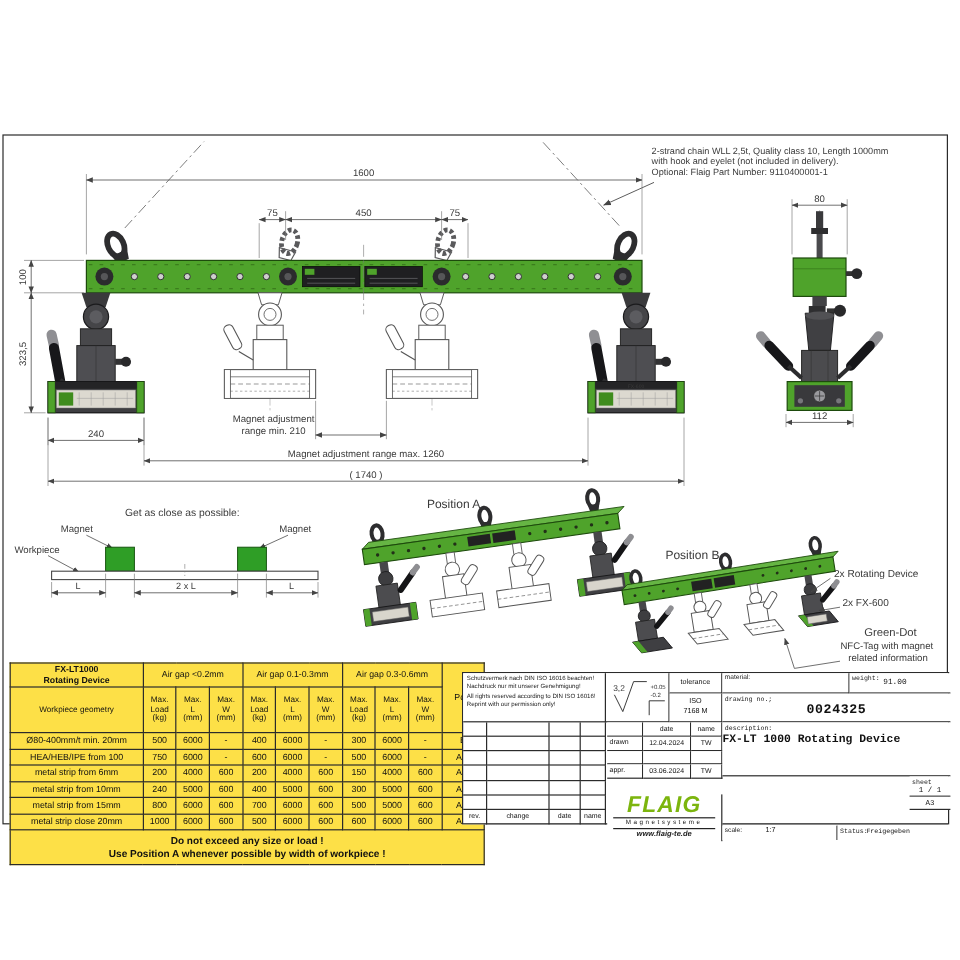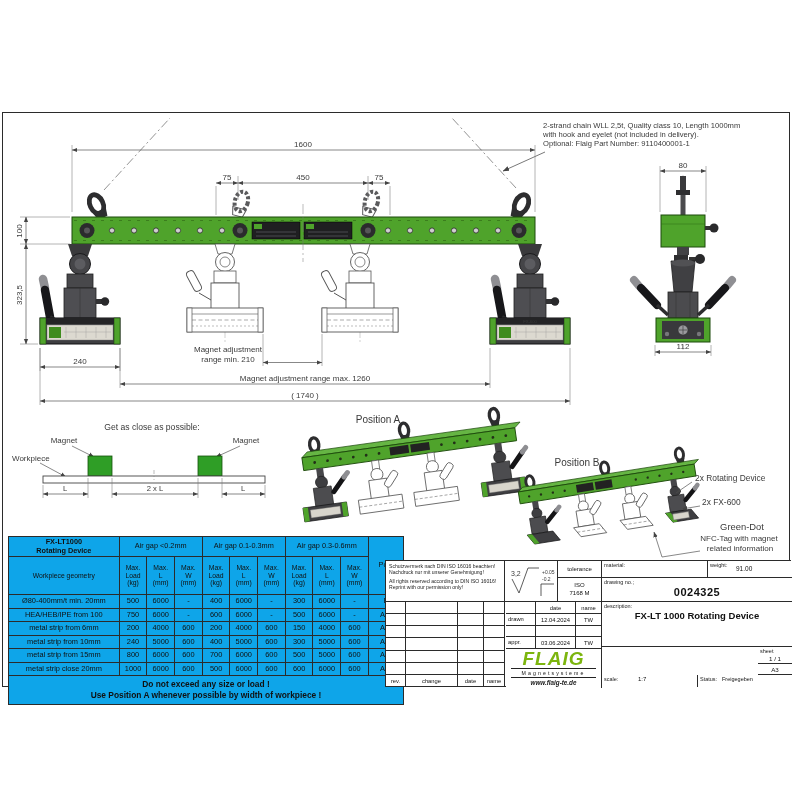--- a/index.html
+++ b/index.html
@@ -1,32 +1,32 @@
 <!DOCTYPE html>
 <html><head>
 <meta charset="utf-8">
 <style>
   html,body{margin:0;padding:0;background:#fff;width:800px;height:800px;overflow:hidden;
     font-family:"Liberation Sans",sans-serif;}
   #sheet{position:absolute;left:0;top:0;width:800px;height:800px;background:#fff;}
   #frame{position:absolute;left:2px;top:112px;width:788px;height:575px;border:1.5px solid #2b2b2b;box-sizing:border-box;background:#fff;}
   svg text{font-family:"Liberation Sans",sans-serif;fill:#3a3a3a;}
   
-  #spec{border-collapse:collapse;table-layout:fixed;width:396px;position:absolute;left:8px;top:536px;background:#0ea5e9;}
+  #spec{border-collapse:collapse;table-layout:fixed;width:396px;position:absolute;left:8px;top:552px;background:#fde047;}
   #spec td{border:1px solid #2b2b2b;text-align:center;vertical-align:middle;padding:0;font-size:7.5px;line-height:1.12;color:#111;overflow:hidden;}
   #spec .r1 td{height:19px;font-size:7.3px;}
   #spec .dev{font-weight:bold;font-size:7px;line-height:1.2;}
   #spec .r2 td{height:37px;font-size:6.8px;}
   #spec tr.d td{height:12.5px;font-size:7.4px;}
   #spec td.g{font-size:7.2px;}
   #spec .notes td{height:28px;font-weight:bold;font-size:8.4px;line-height:1.35;}
   
   #tb{position:absolute;left:385px;top:560px;width:406px;height:127px;border:1px solid #2b2b2b;box-sizing:border-box;background:#fff;font-size:6px;color:#111;}
   #tb .cell{position:absolute;border-right:1px solid #2b2b2b;border-bottom:1px solid #2b2b2b;box-sizing:border-box;overflow:hidden;background:#fff;}
-  #tb .nbr{border-right:none;} #tb .nbb{border-bottom:none;}
+  #tb .nbr{border-right:none;font-family:Liberation Mono, monospace;} #tb .nbb{border-bottom:none;margin-top:13px;}
   #tb .lbl{position:absolute;top:1px;left:2px;font-size:5.5px;color:#222;}
   .copy{font-size:5.1px;line-height:1.18;padding:2px 1px 0 3px;color:#222;}
   .copy .gap{height:3px;}
   .ctr{display:flex;align-items:center;justify-content:center;text-align:center;}
   .rg{display:grid;grid-template-columns:20px 52px 26px 21px;}
   .rg-c{border-right:1px solid #2b2b2b;border-bottom:1px solid #2b2b2b;box-sizing:border-box;}
   .rg-lab{display:flex;align-items:center;justify-content:center;font-size:5.8px;border-right:1px solid #2b2b2b;box-sizing:border-box;}
   .diag{background:linear-gradient(to top right,#fff 47%,#555 49%,#555 51%,#fff 53%);}
   .big{font-size:11px;font-weight:bold;text-align:center;letter-spacing:.5px;}
   .logo-flaig{color:#7cb50e;font-weight:bold;font-style:italic;font-size:19px;letter-spacing:1px;text-align:center;line-height:18px;margin-top:1px;}
@@ -694,21 +694,21 @@
   <div class="cell ctr" style="left:190px;top:76px;width:26px;height:12px;font-size:5.8px;">TW</div>
 
   <div class="cell nbb" style="left:120px;top:88px;width:96px;height:39px;border-bottom:none;">
     <div class="logo-flaig">FLAIG</div>
     <span class="logo-sub">Magnetsysteme</span>
     <span class="logo-url">www.flaig-te.de</span>
   </div>
 
   <div class="cell nbr" style="left:216px;top:41px;width:190px;height:45px;">
     <span class="lbl">description:</span>
-    <div style="font-size:9.5px;font-weight:bold;text-align:center;margin-top:8px;">FX-LT 1000 Rotating Device</div>
+    <div style="font-size:9.5px;font-weight:bold;margin-top:8px;">FX-LT 1000 Rotating Device</div>
   </div>
 
   <div class="cell nbr" style="left:372px;top:86px;width:34px;height:17px;">
     <span class="lbl">sheet</span>
     <div style="font-size:6.2px;text-align:center;margin-top:8px;">1 / 1</div>
   </div>
   <div class="cell nbr ctr" style="left:372px;top:103px;width:34px;height:11px;font-size:6.2px;">A3</div>
 
   <div class="cell nbb" style="left:216px;top:114px;width:96px;height:12px;border-bottom:none;">
     <span class="lbl">scale:</span>

